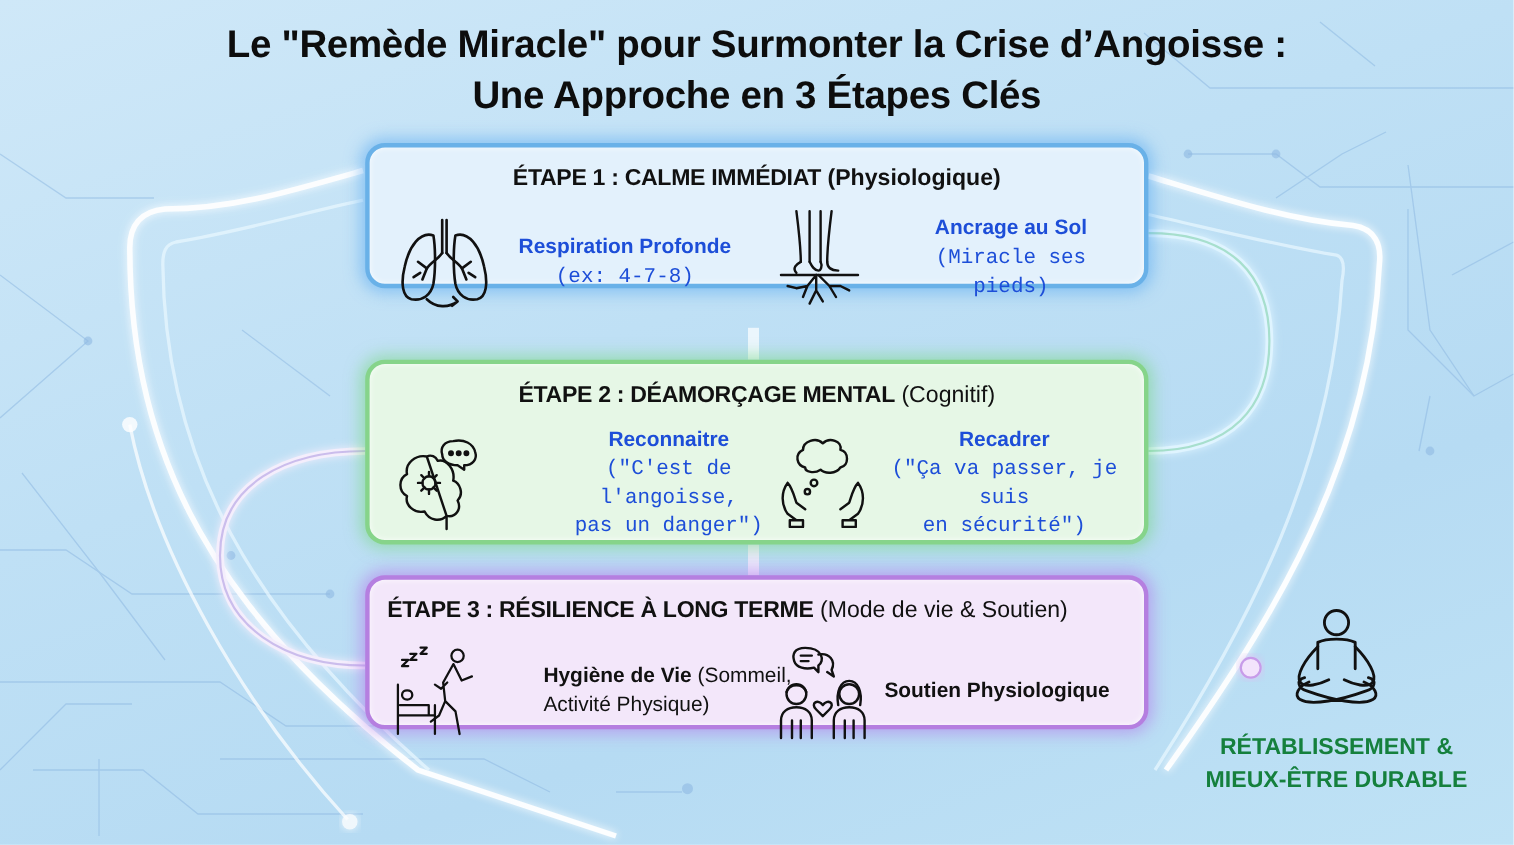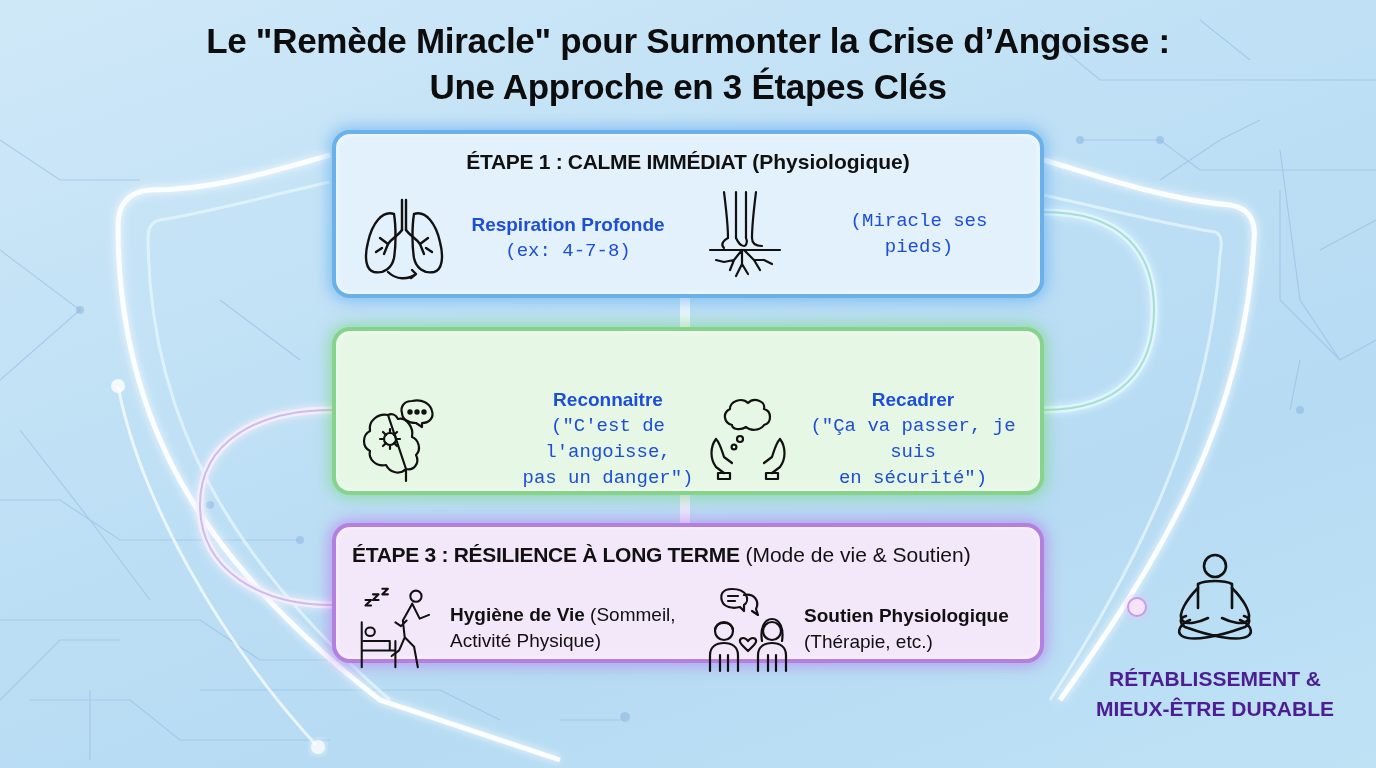--- a/index.html
+++ b/index.html
@@ -13,21 +13,21 @@
   .bg-svg { position: absolute; left: 0; top: 0; width: 1376px; height: 768px; pointer-events: none; }
   .title {
     position: absolute; left: 0; top: 18px; width: 1376px;
     text-align: center; font-weight: 700; font-size: 35px; line-height: 46px;
     color: #0d0d0d; letter-spacing: -0.3px;
   }
   .panel {
     position: absolute; left: 332px; width: 712px;
     border-radius: 18px; border: 4px solid;
   }
-  .p1 { top: 130px; height: 168px; background: #e3f1fc; border-color: #69b1e8;
+  .p1 { top: 130px; height: 132px; background: #e3f1fc; border-color: #69b1e8;
         box-shadow: 0 0 14px 4px rgba(90,170,240,0.55), inset 0 0 6px rgba(255,255,255,0.8); }
   .p2 { top: 327px; height: 168px; background: #e6f7e6; border-color: #86d48a;
         box-shadow: 0 0 14px 4px rgba(120,215,130,0.55), inset 0 0 6px rgba(255,255,255,0.8); }
   .p3 { top: 523px; height: 140px; background: #f3e7fa; border-color: #b57fe0;
         box-shadow: 0 0 14px 4px rgba(180,120,235,0.55), inset 0 0 6px rgba(255,255,255,0.8); }
   .panel-head {
     position: absolute; left: 0; right: 0; top: 14px;
     text-align: center; font-size: 21px; line-height: 28px; color: #111;
   }
   .panel-head .strong { font-weight: 700; letter-spacing: -0.3px; }
@@ -38,21 +38,21 @@
   .icon svg { width: 100%; height: 100%; }
   .item-text { text-align: center; font-size: 19px; line-height: 26px; color: #1d4ed8; }
   .item-text .t { font-weight: 700; display: block; }
   .item-text .d { font-weight: 400; display: block; font-family: Liberation Mono, monospace; }
   .inline-text { text-align: left; font-size: 19px; line-height: 26px; }
   .inline-text b { font-weight: 700; }
   .result {
     position: absolute; left: 1070px; top: 548px; width: 290px; text-align: center;
   }
   .result-icon { width: 110px; height: 110px; margin: 0 auto; }
-  .result-text { font-weight: 700; font-size: 21px; line-height: 30px; color: #4c1d95; margin-top: 6px; }
+  .result-text { font-weight: 700; font-size: 21px; line-height: 30px; color: #15803d; margin-top: 6px; }
 </style>
 </head>
 <body>
 
 <svg class="bg-svg" viewBox="0 0 1376 768">
   <defs>
     <filter id="glow" x="-20%" y="-20%" width="140%" height="140%">
       <feGaussianBlur stdDeviation="4" result="b"></feGaussianBlur>
       <feMerge>
           <feMergeNode in="b"></feMergeNode>
@@ -141,26 +141,30 @@
   <div class="item" style="left:366px; top:54px;">
     <div class="icon">
       <svg viewBox="0 0 92 92" fill="none" stroke="#111" stroke-width="2.2" stroke-linecap="round" stroke-linejoin="round">
         <path d="M22 4 C24 20 26 36 26 50 M34 4 V50 M44 4 V50 M54 4 C52 20 50 36 50 50"></path>
         <path d="M26 50 C22 52 18 56 22 60 M34 50 C36 54 38 58 42 58 M50 50 C50 56 54 58 60 58 M44 50 C46 54 44 58 42 58"></path>
         <path d="M8 62 H78"></path>
         <path d="M40 62 L32 72 L22 74 M32 72 L28 82 M40 62 L40 76 L34 88 M40 76 L46 86 M42 62 L52 72 L62 72 M52 72 L58 82 M22 74 L14 72 M62 72 L70 76"></path>
       </svg>
     </div>
     <div class="item-text" style="margin-left:20px; width:210px;">
+      <span class="t">Ancrage au Sol</span>
       <span class="d">(Miracle ses pieds)</span>
     </div>
   </div>
 </div>
 
 <div class="panel p2">
+  <div class="panel-head">
+    <span class="strong">ÉTAPE 2 : DÉAMORÇAGE MENTAL</span><span class="light"> (Cognitif)</span>
+  </div>
   <div class="item" style="left:22px; top:56px;gap:44px;">
     <div class="icon">
       <svg viewBox="0 0 92 92" fill="none" stroke="#111" stroke-width="2.2" stroke-linecap="round" stroke-linejoin="round">
         <path d="M30 22 C20 20 10 28 12 38 C4 42 4 54 12 58 C10 66 18 74 28 72 C32 80 42 82 48 76 L48 88 M48 76 C56 78 62 70 58 62 C64 56 60 46 54 44 C56 34 48 24 40 26 C38 22 34 20 30 22 Z"></path>
         <circle cx="32" cy="46" r="6"></circle>
         <path d="M32 36 V40 M32 52 V56 M22 46 H26 M38 46 H42 M25 39 L28 42 M36 50 L39 53 M25 53 L28 50 M36 42 L39 39"></path>
         <path d="M54 8 C46 8 42 14 44 20 C44 26 50 30 58 30 L64 34 L64 30 C72 30 76 24 74 18 C72 10 64 6 54 8 Z"></path>
         <circle cx="52" cy="19" r="1.6" fill="#111"></circle>
           <circle cx="59" cy="19" r="1.6" fill="#111"></circle>
           <circle cx="66" cy="19" r="1.6" fill="#111"></circle>
@@ -187,21 +191,21 @@
       <span class="d">("Ça va passer, je suis</span>
       <span class="d">en sécurité")</span>
     </div>
   </div>
 </div>
 
 <div class="panel p3">
   <div class="panel-head" style="text-align:left; padding-left:16px;">
     <span class="strong">ÉTAPE 3 : RÉSILIENCE À LONG TERME</span><span class="light"> (Mode de vie &amp; Soutien)</span>
   </div>
-  <div class="item" style="left:22px; top:58px;">
+  <div class="item" style="left:22px; top:58px;gap:44px;">
     <div class="icon" style="width:86px;height:86px;">
       <svg viewBox="0 0 92 92" fill="none" stroke="#111" stroke-width="2.2" stroke-linecap="round" stroke-linejoin="round">
         <path d="M8 16 H14 L8 22 H14 M16 10 H22 L16 16 H22 M26 4 H32 L26 10 H32"></path>
         <path d="M4 40 V88 M4 70 H40 M40 60 V88 M8 50 C8 44 18 44 18 50 C18 56 8 56 8 50 Z M6 60 H34 V70"></path>
         <circle cx="62" cy="12" r="6"></circle>
         <path d="M58 20 L48 38 L50 56 L44 70 M58 20 L66 36 L76 32 M52 38 L46 44 L40 40 M50 56 L60 66 L64 88 M44 70 L36 76"></path>
       </svg>
     </div>
     <div class="inline-text" style="margin-left:6px; width:260px;">
       <div><b>Hygiène de Vie</b><span> (Sommeil,</span></div>
@@ -217,21 +221,20 @@
           <path d="M13 46 C16 38 28 38 31 46"></path>
         <path d="M8 88 V72 C8 64 14 60 22 60 C30 60 36 64 36 72 V88 M18 72 V88 M26 72 V88"></path>
         <path d="M46 58 C42 52 34 56 40 62 L46 68 L52 62 C58 56 50 52 46 58 Z"></path>
         <circle cx="70" cy="48" r="9"></circle>
           <path d="M60 58 C58 46 62 36 70 36 C78 36 82 46 80 58"></path>
         <path d="M56 88 V72 C56 64 62 60 70 60 C78 60 84 64 84 72 V88 M66 72 V88 M74 72 V88"></path>
       </svg>
     </div>
     <div class="inline-text" style="margin-left:10px; width:240px;">
       <div><b>Soutien Physiologique</b></div>
-      <div>(Thérapie, etc.)</div>
     </div>
   </div>
 </div>
 
 <div class="result">
   <div class="result-icon">
     <svg viewBox="0 0 110 110" fill="none" stroke="#111" stroke-width="2.6" stroke-linecap="round" stroke-linejoin="round" width="110" height="110">
       <circle cx="55" cy="18" r="11"></circle>
       <path d="M38 36 C46 32 64 32 72 36 L72 60 M38 36 L38 60"></path>
       <path d="M38 40 C26 52 18 66 22 72 C26 78 40 74 48 70 M72 40 C84 52 92 66 88 72 C84 78 70 74 62 70"></path>

